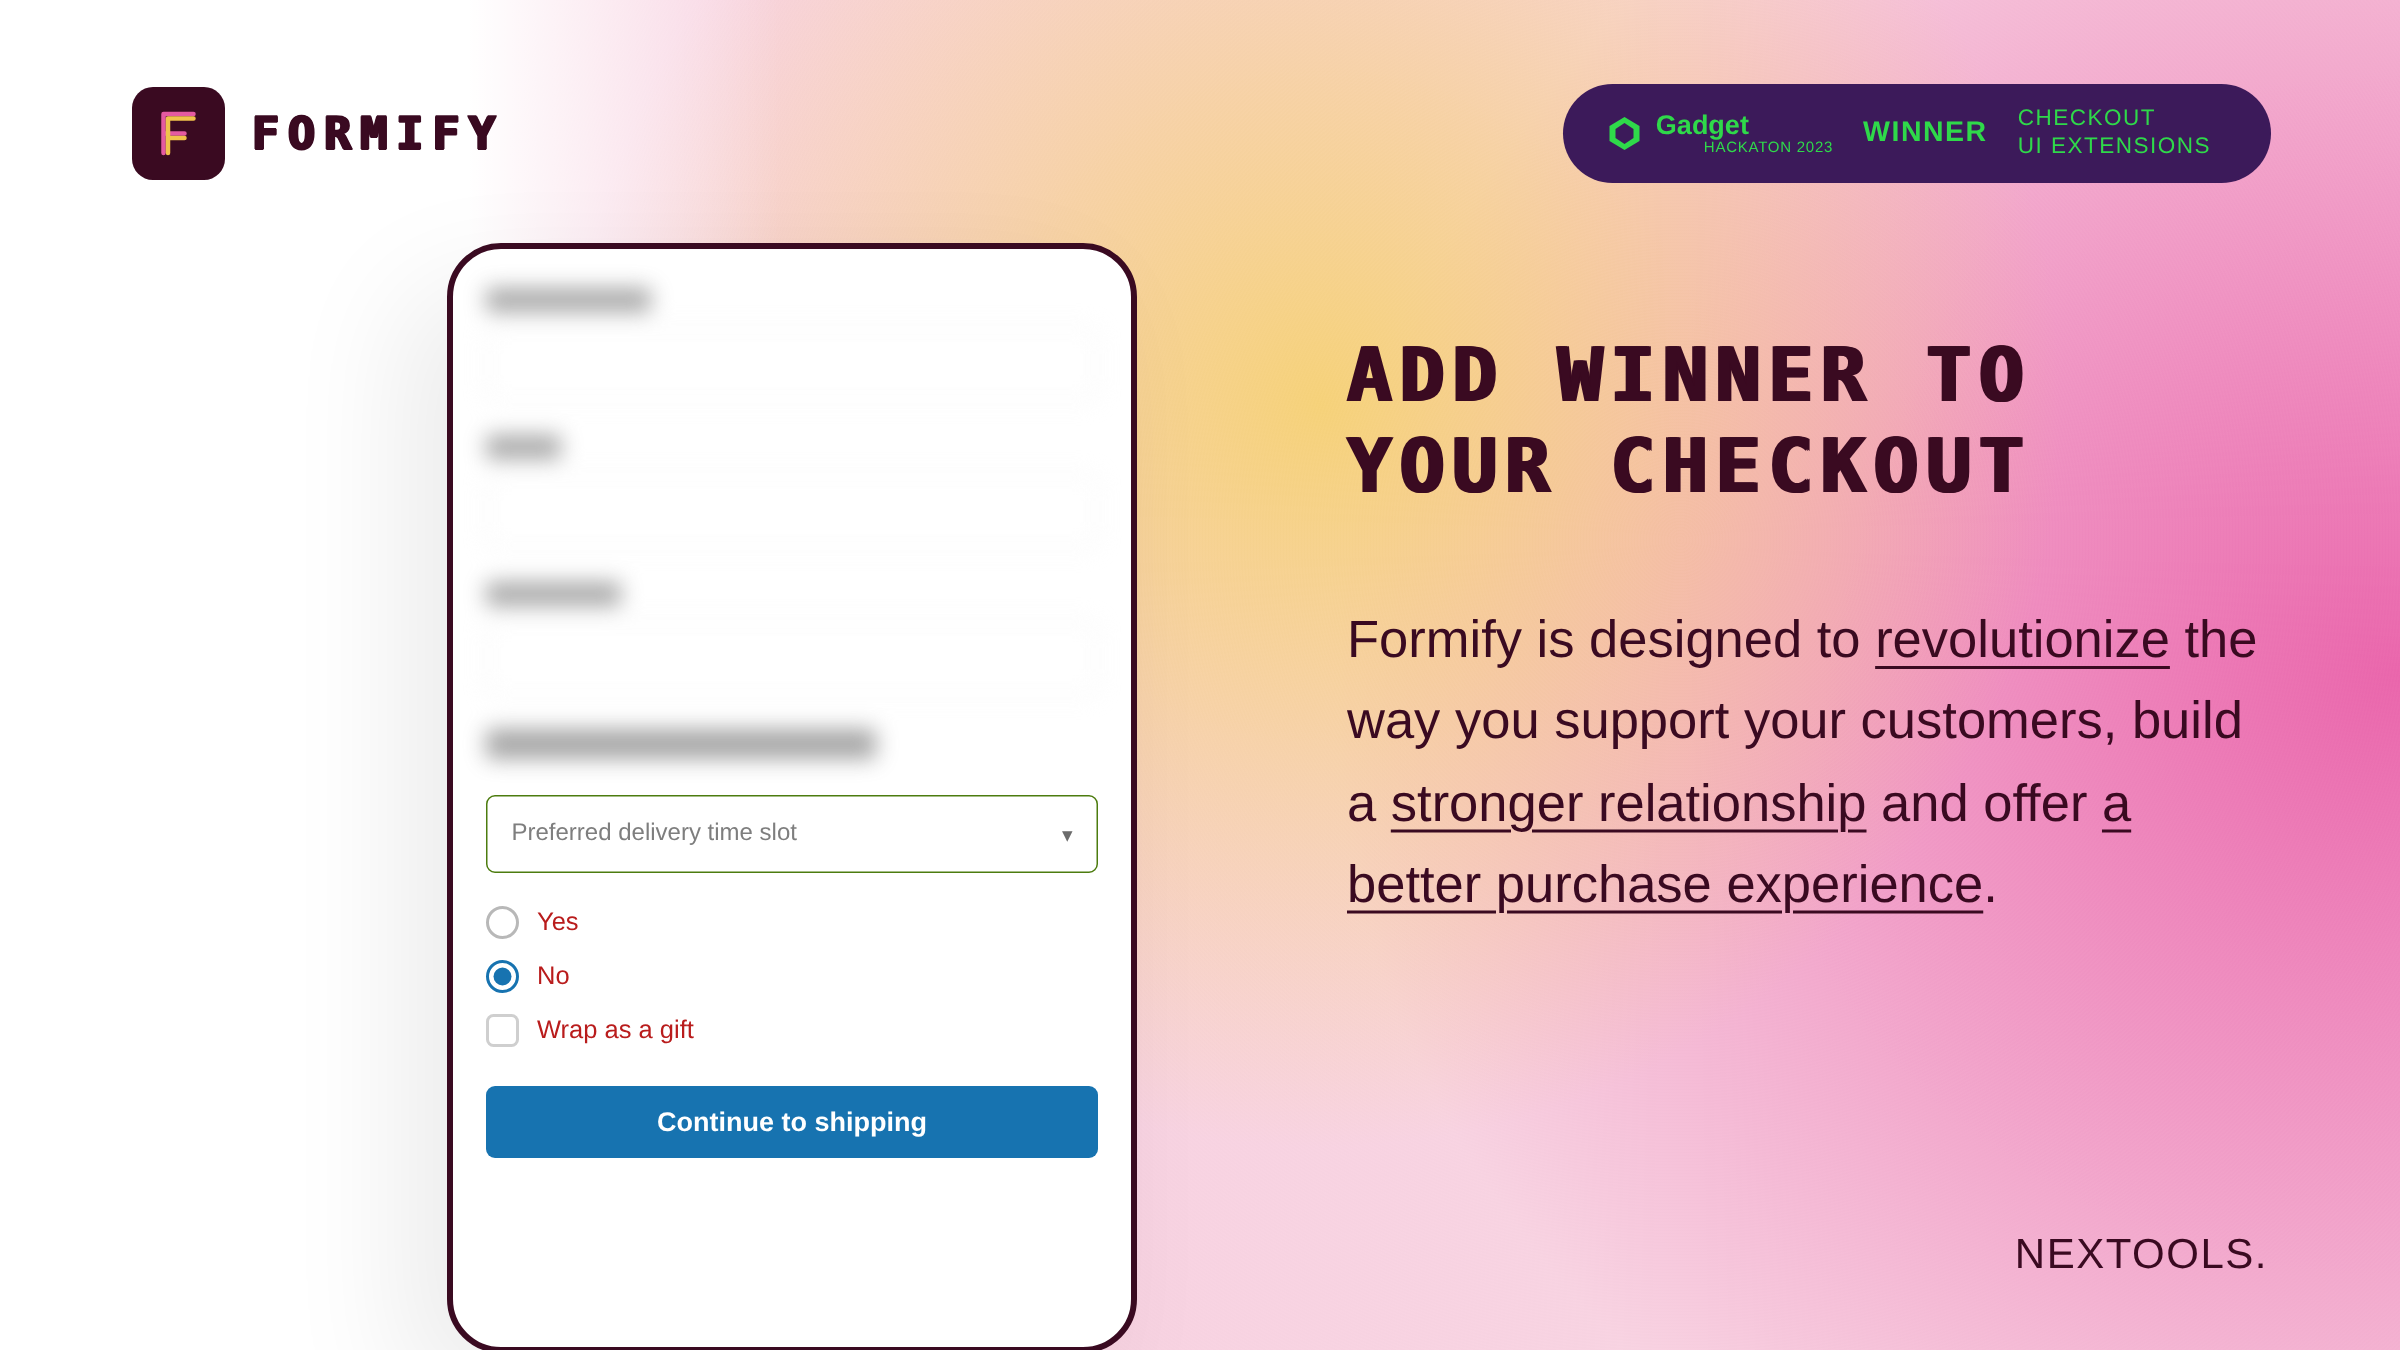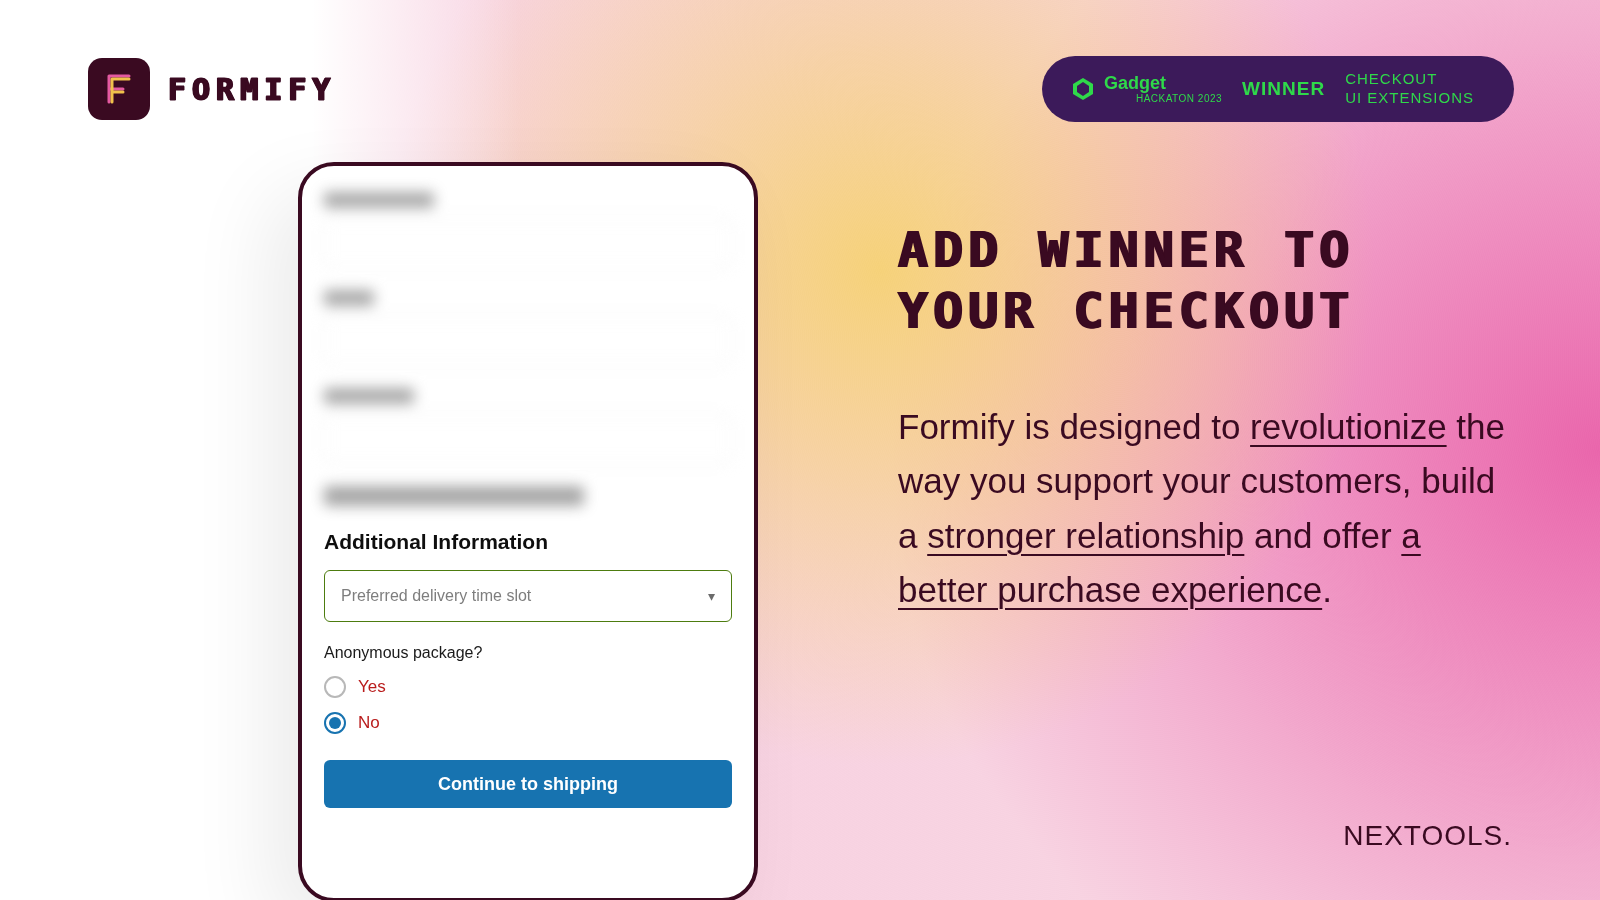--- a/index.html
+++ b/index.html
@@ -221,39 +221,41 @@
   <div class="blurred">
     <div class="blur-label" style="width:110px"></div>
     <div class="blur-input"></div>
     <div class="blur-label" style="width:50px"></div>
     <div class="blur-input"></div>
     <div class="blur-label" style="width:90px"></div>
     <div class="blur-input"></div>
     <div class="blur-row" style="width:260px"></div>
   </div>
 
-  <div class="section-title">Additional Information</div>
 
   <div class="select">
     <span>Preferred delivery time slot</span>
     <span class="chev">▾</span>
   </div>
 
-  <div class="question">Anonymous package?</div>
 
   <label class="radio-row">
     <span class="radio"></span>
     <span>Yes</span>
   </label>
 
   <label class="radio-row">
     <span class="radio checked"></span>
     <span>No</span>
   </label>
 
+  <label class="check-row">
+    <span class="checkbox"></span>
+    <span>Wrap as a gift</span>
+  </label>
 
   <div class="cta">
     <span>Continue to shipping</span>
   </div>
 </div>
 
 <div class="headline">ADD WINNER TO YOUR CHECKOUT</div>
 
 <div class="desc">
   <span>Formify is designed to </span><span class="ul">revolutionize</span><span> the way you support your customers, build a </span><span class="ul">stronger relationship</span><span> and offer </span><span class="ul">a better purchase experience</span><span>.</span>

